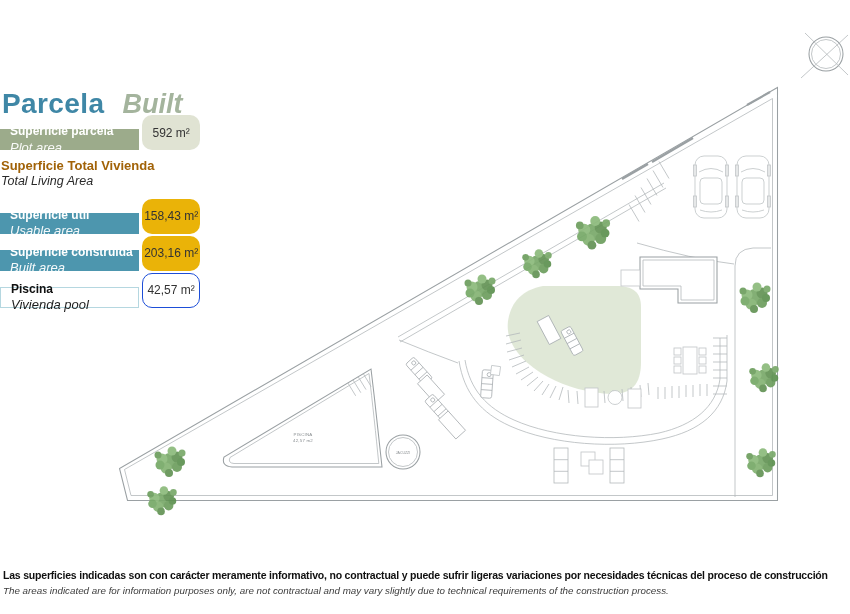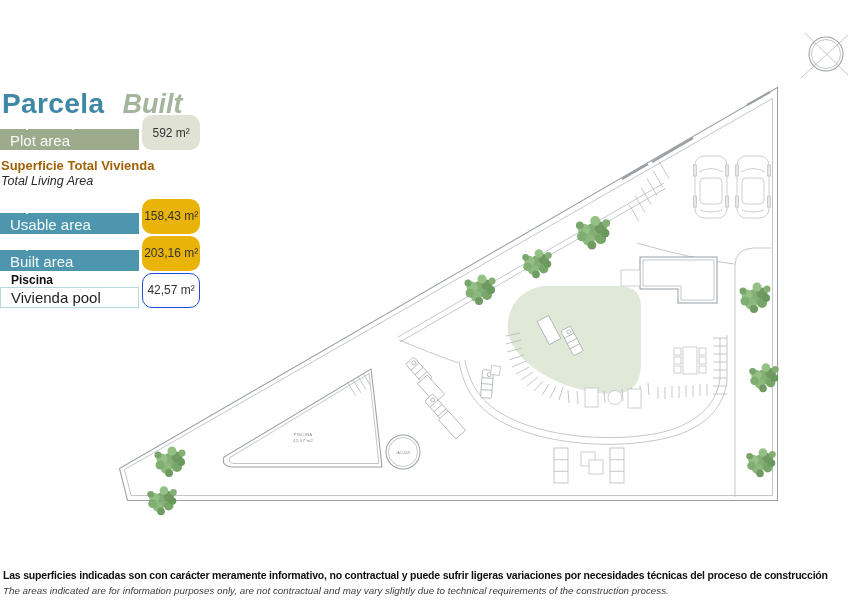--- a/index.html
+++ b/index.html
@@ -8,25 +8,25 @@
     font-family:"Liberation Sans",sans-serif;overflow:hidden;
   }
   
   .title-block{position:absolute;left:2px;top:50px;display:flex;align-items:baseline;gap:18px;}
   .title-es{font-size:28px;font-weight:bold;color:#3f87a6;letter-spacing:.4px;margin-top:38px;}
   .title-en{font-size:27px;font-style:italic;font-weight:600;color:#a4b49d;}
   
   .areas-table{position:absolute;left:0;top:115px;width:200px;}
   .t-row{display:flex;height:35px;margin-bottom:2px;}
   .cell-label{width:158px;margin-right:3px;padding-left:10px;box-sizing:border-box;
-              display:flex;flex-direction:column;justify-content:flex-end;margin-top:14px;}
+              display:flex;flex-direction:column;justify-content:center;margin-top:14px;}
   .cell-value{width:66px;box-sizing:border-box;display:flex;align-items:center;justify-content:center;
               font-size:12px;color:#333;border-radius:10px;}
   .lbl-main{font-size:12px;font-weight:bold;line-height:1.3;}
-  .lbl-sub{font-size:15px;line-height:1.2;opacity:.95;}
+  .lbl-sub{font-size:13px;font-style:italic;line-height:1.2;opacity:.95;}
   .row-green .cell-label{background:#9cab8b;color:#ffffff;}
   .row-green .cell-value{background:#e0e3d3;}
   .row-teal .cell-label{background:#4d96ae;color:#ffffff;}
   .row-teal .cell-value{background:#eab308;}
   .row-white .cell-label{background:#fff;border:1px solid #b5d7e0;color:#111;}
   .row-white .cell-value{background:#fff;border:1px solid #1d4ed8;}
   .section-head{margin:8px 0 9px 1px;}
   .sec-main{font-size:13px;font-weight:bold;color:#a16207;line-height:1.25;}
   .sec-sub{font-size:12.5px;font-style:italic;color:#2a2a2a;line-height:1.25;}
   

